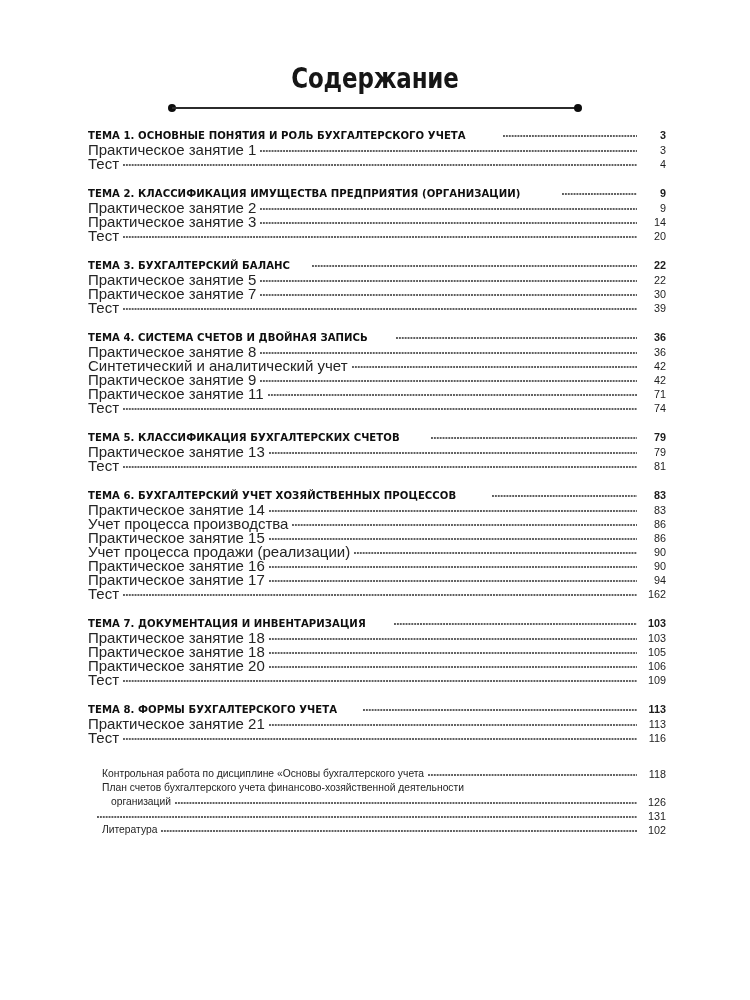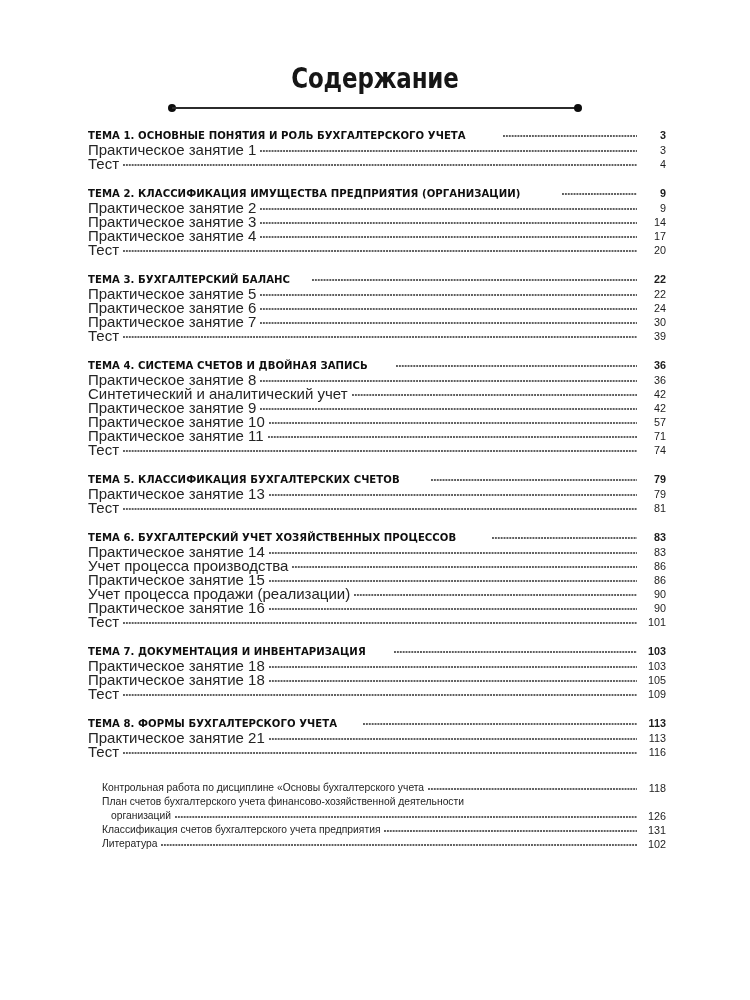--- a/index.html
+++ b/index.html
@@ -162,47 +162,37 @@
           <span class="label">Практическое занятие 2</span>
           <span class="leader"></span>
           <span class="page-no">9</span>
         </div>
         <div class="row">
           <span class="label">Практическое занятие 3</span>
           <span class="leader"></span>
           <span class="page-no">14</span>
         </div>
         <div class="row">
-          <span class="label">Практическое занятие 4</span>
-          <span class="leader"></span>
-          <span class="page-no">17</span>
-        </div>
-        <div class="row">
           <span class="label">Тест</span>
           <span class="leader"></span>
           <span class="page-no">20</span>
         </div>
       </div>
       <div class="block">
         <div class="row heading">
           <span class="label">ТЕМА 3. БУХГАЛТЕРСКИЙ БАЛАНС</span>
           <span class="leader"></span>
           <span class="page-no">22</span>
         </div>
         <div class="row">
           <span class="label">Практическое занятие 5</span>
           <span class="leader"></span>
           <span class="page-no">22</span>
         </div>
         <div class="row">
-          <span class="label">Практическое занятие 6</span>
-          <span class="leader"></span>
-          <span class="page-no">24</span>
-        </div>
-        <div class="row">
           <span class="label">Практическое занятие 7</span>
           <span class="leader"></span>
           <span class="page-no">30</span>
         </div>
         <div class="row">
           <span class="label">Тест</span>
           <span class="leader"></span>
           <span class="page-no">39</span>
         </div>
       </div>
@@ -221,25 +211,20 @@
           <span class="label">Синтетический и аналитический учет</span>
           <span class="leader"></span>
           <span class="page-no">42</span>
         </div>
         <div class="row">
           <span class="label">Практическое занятие 9</span>
           <span class="leader"></span>
           <span class="page-no">42</span>
         </div>
         <div class="row">
-          <span class="label">Практическое занятие 10</span>
-          <span class="leader"></span>
-          <span class="page-no">57</span>
-        </div>
-        <div class="row">
           <span class="label">Практическое занятие 11</span>
           <span class="leader"></span>
           <span class="page-no">71</span>
         </div>
         <div class="row">
           <span class="label">Тест</span>
           <span class="leader"></span>
           <span class="page-no">74</span>
         </div>
       </div>
@@ -285,40 +270,50 @@
           <span class="label">Учет процесса продажи (реализации)</span>
           <span class="leader"></span>
           <span class="page-no">90</span>
         </div>
         <div class="row">
           <span class="label">Практическое занятие 16</span>
           <span class="leader"></span>
           <span class="page-no">90</span>
         </div>
         <div class="row">
-          <span class="label">Тест</span>
-          <span class="leader"></span>
-          <span class="page-no">101</span>
+          <span class="label">Практическое занятие 17</span>
+          <span class="leader"></span>
+          <span class="page-no">94</span>
+        </div>
+        <div class="row">
+          <span class="label">Тест</span>
+          <span class="leader"></span>
+          <span class="page-no">162</span>
         </div>
       </div>
       <div class="block">
         <div class="row heading">
           <span class="label">ТЕМА 7. ДОКУМЕНТАЦИЯ И ИНВЕНТАРИЗАЦИЯ</span>
           <span class="leader"></span>
           <span class="page-no">103</span>
         </div>
         <div class="row">
           <span class="label">Практическое занятие 18</span>
           <span class="leader"></span>
           <span class="page-no">103</span>
         </div>
         <div class="row">
           <span class="label">Практическое занятие 18</span>
           <span class="leader"></span>
           <span class="page-no">105</span>
+        </div>
+        <div class="row">
+          <span class="label">Практическое занятие 20</span>
+          <span class="leader"></span>
+          <span class="page-no">106</span>
         </div>
         <div class="row">
           <span class="label">Тест</span>
           <span class="leader"></span>
           <span class="page-no">109</span>
         </div>
       </div>
       <div class="block">
         <div class="row heading">
           <span class="label">ТЕМА 8. ФОРМЫ БУХГАЛТЕРСКОГО УЧЕТА</span>
@@ -346,21 +341,20 @@
           <span class="label">План счетов бухгалтерского учета финансово-хозяйственной деятельности</span>
           <span class="leader"></span>
           <span class="page-no"></span>
         </div>
         <div class="row cont">
           <span class="label">организаций</span>
           <span class="leader"></span>
           <span class="page-no">126</span>
         </div>
         <div class="row">
-          <span class="label">Классификация счетов бухгалтерского учета предприятия</span>
           <span class="leader"></span>
           <span class="page-no">131</span>
         </div>
         <div class="row">
           <span class="label">Литература</span>
           <span class="leader"></span>
           <span class="page-no">102</span>
         </div>
       </div>
     </div>

